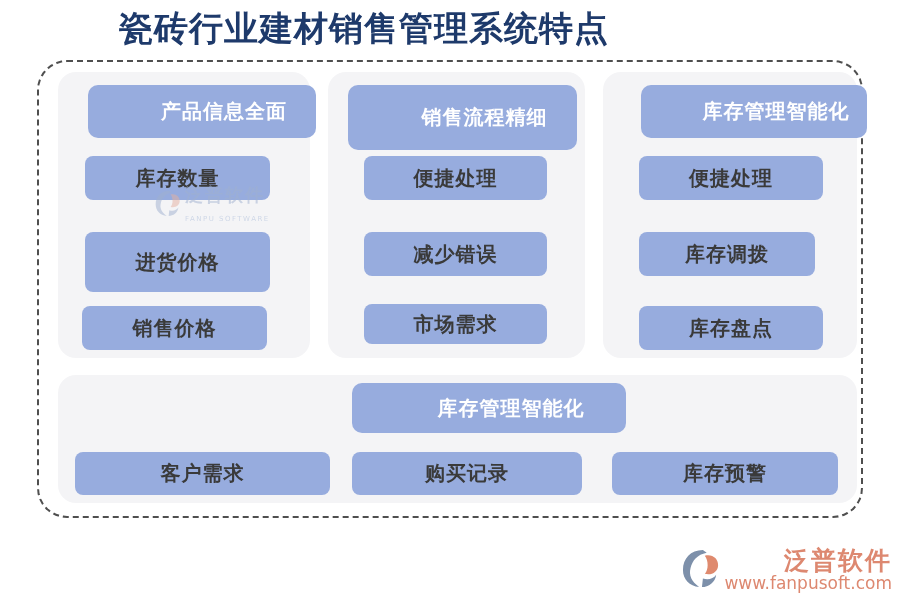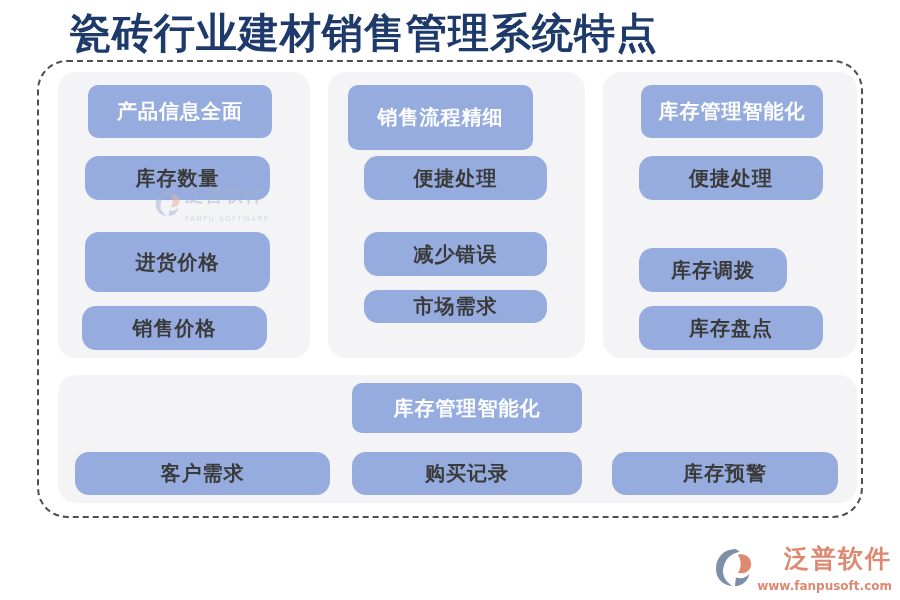--- a/index.html
+++ b/index.html
@@ -2,48 +2,48 @@
 <html><head>
 <meta charset="utf-8">
 <style>
   html,body{margin:0;padding:0;}
   body{
     width:900px;height:600px;overflow:hidden;background:#ffffff;position:relative;
     font-family:"DejaVu Sans","Liberation Sans",sans-serif;
   }
   .title{
     position:absolute;left:0;top:6px;width:728px;margin:0;
-    text-align:center;font-size:41px;font-weight:bold;color:#1e3a6b;letter-spacing:1px;
+    text-align:center;font-size:34px;font-weight:bold;color:#1e3a6b;letter-spacing:1px;
   }
   .frame{
     position:absolute;left:37px;top:60px;width:822px;height:454px;
     border:2px dashed #4f4f4f;border-radius:30px;
   }
   .panel{
     position:absolute;background:#f4f4f6;border-radius:18px;
   }
   .btn{
     position:absolute;display:flex;align-items:center;justify-content:center;
     background:#97acde;font-weight:bold;letter-spacing:1px;z-index:2;
   }
-  .btn-header{color:#ffffff;font-size:20px;border-radius:10px;}
-  .btn-item{color:#3a3a3a;font-size:20px;border-radius:14px;font-family:Liberation Mono, monospace;}
+  .btn-header{color:#ffffff;font-size:20px;border-radius:10px;padding-left:44px;}
+  .btn-item{color:#3a3a3a;font-size:20px;border-radius:8px;font-family:Liberation Mono, monospace;}
   .watermark{
     position:absolute;left:155px;top:186px;display:flex;align-items:center;gap:4px;
     opacity:0.5;z-index:3;pointer-events:none;
   }
   .watermark .wm-text{display:flex;flex-direction:column;line-height:1;}
   .watermark .wm-name{font-size:18px;font-weight:bold;color:#9fb0cf;letter-spacing:2px;}
   .watermark .wm-sub{font-size:7px;color:#a9bbd8;letter-spacing:1.5px;margin-top:12px;}
   .brand{
     position:absolute;right:8px;bottom:8px;display:flex;align-items:center;gap:4px;z-index:3;
   }
   .brand .brand-text{display:flex;flex-direction:column;align-items:flex-end;line-height:1;}
   .brand .brand-name{font-size:25px;font-weight:bold;color:#dd8870;letter-spacing:2px;}
-  .brand .brand-url{font-size:12px;font-weight:bold;color:#dd8870;margin-top:9px;}
+  .brand .brand-url{font-size:17px;font-weight:normal;color:#dd8870;margin-top:2px;}
 </style>
 </head>
 <body>
 
 <h1 class="title">瓷砖行业建材销售管理系统特点</h1>
 
 <div class="frame"></div>
 
 <div class="panel" style="left:58px;top:72px;width:252px;height:286px"></div>
 <div class="panel" style="left:328px;top:72px;width:257px;height:286px"></div>
@@ -51,25 +51,25 @@
 <div class="panel" style="left:58px;top:375px;width:799px;height:128px"></div>
 
 <div class="btn btn-header" style="left:88px;top:85px;width:184px;height:53px">产品信息全面</div>
 <div class="btn btn-item" style="left:85px;top:156px;width:185px;height:44px">库存数量</div>
 <div class="btn btn-item" style="left:85px;top:232px;width:185px;height:60px">进货价格</div>
 <div class="btn btn-item" style="left:82px;top:306px;width:185px;height:44px">销售价格</div>
 
 <div class="btn btn-header" style="left:348px;top:85px;width:185px;height:65px">销售流程精细</div>
 <div class="btn btn-item" style="left:364px;top:156px;width:183px;height:44px">便捷处理</div>
 <div class="btn btn-item" style="left:364px;top:232px;width:183px;height:44px">减少错误</div>
-<div class="btn btn-item" style="left:364px;top:290px;width:183px;height:33px">市场需求</div>
+<div class="btn btn-item" style="left:364px;top:304px;width:183px;height:40px">市场需求</div>
 
 <div class="btn btn-header" style="left:641px;top:85px;width:182px;height:53px">库存管理智能化</div>
 <div class="btn btn-item" style="left:639px;top:156px;width:184px;height:44px">便捷处理</div>
-<div class="btn btn-item" style="left:639px;top:248px;width:148px;height:44px">库存调拨</div>
+<div class="btn btn-item" style="left:639px;top:232px;width:176px;height:44px">库存调拨</div>
 <div class="btn btn-item" style="left:639px;top:306px;width:184px;height:44px">库存盘点</div>
 
 <div class="btn btn-header" style="left:352px;top:383px;width:230px;height:50px">库存管理智能化</div>
 <div class="btn btn-item" style="left:75px;top:452px;width:255px;height:43px">客户需求</div>
 <div class="btn btn-item" style="left:352px;top:452px;width:230px;height:43px">购买记录</div>
 <div class="btn btn-item" style="left:612px;top:452px;width:226px;height:43px">库存预警</div>
 
 <div class="watermark">
   <span>
     <svg width="26" height="26" viewBox="0 0 40 40">

